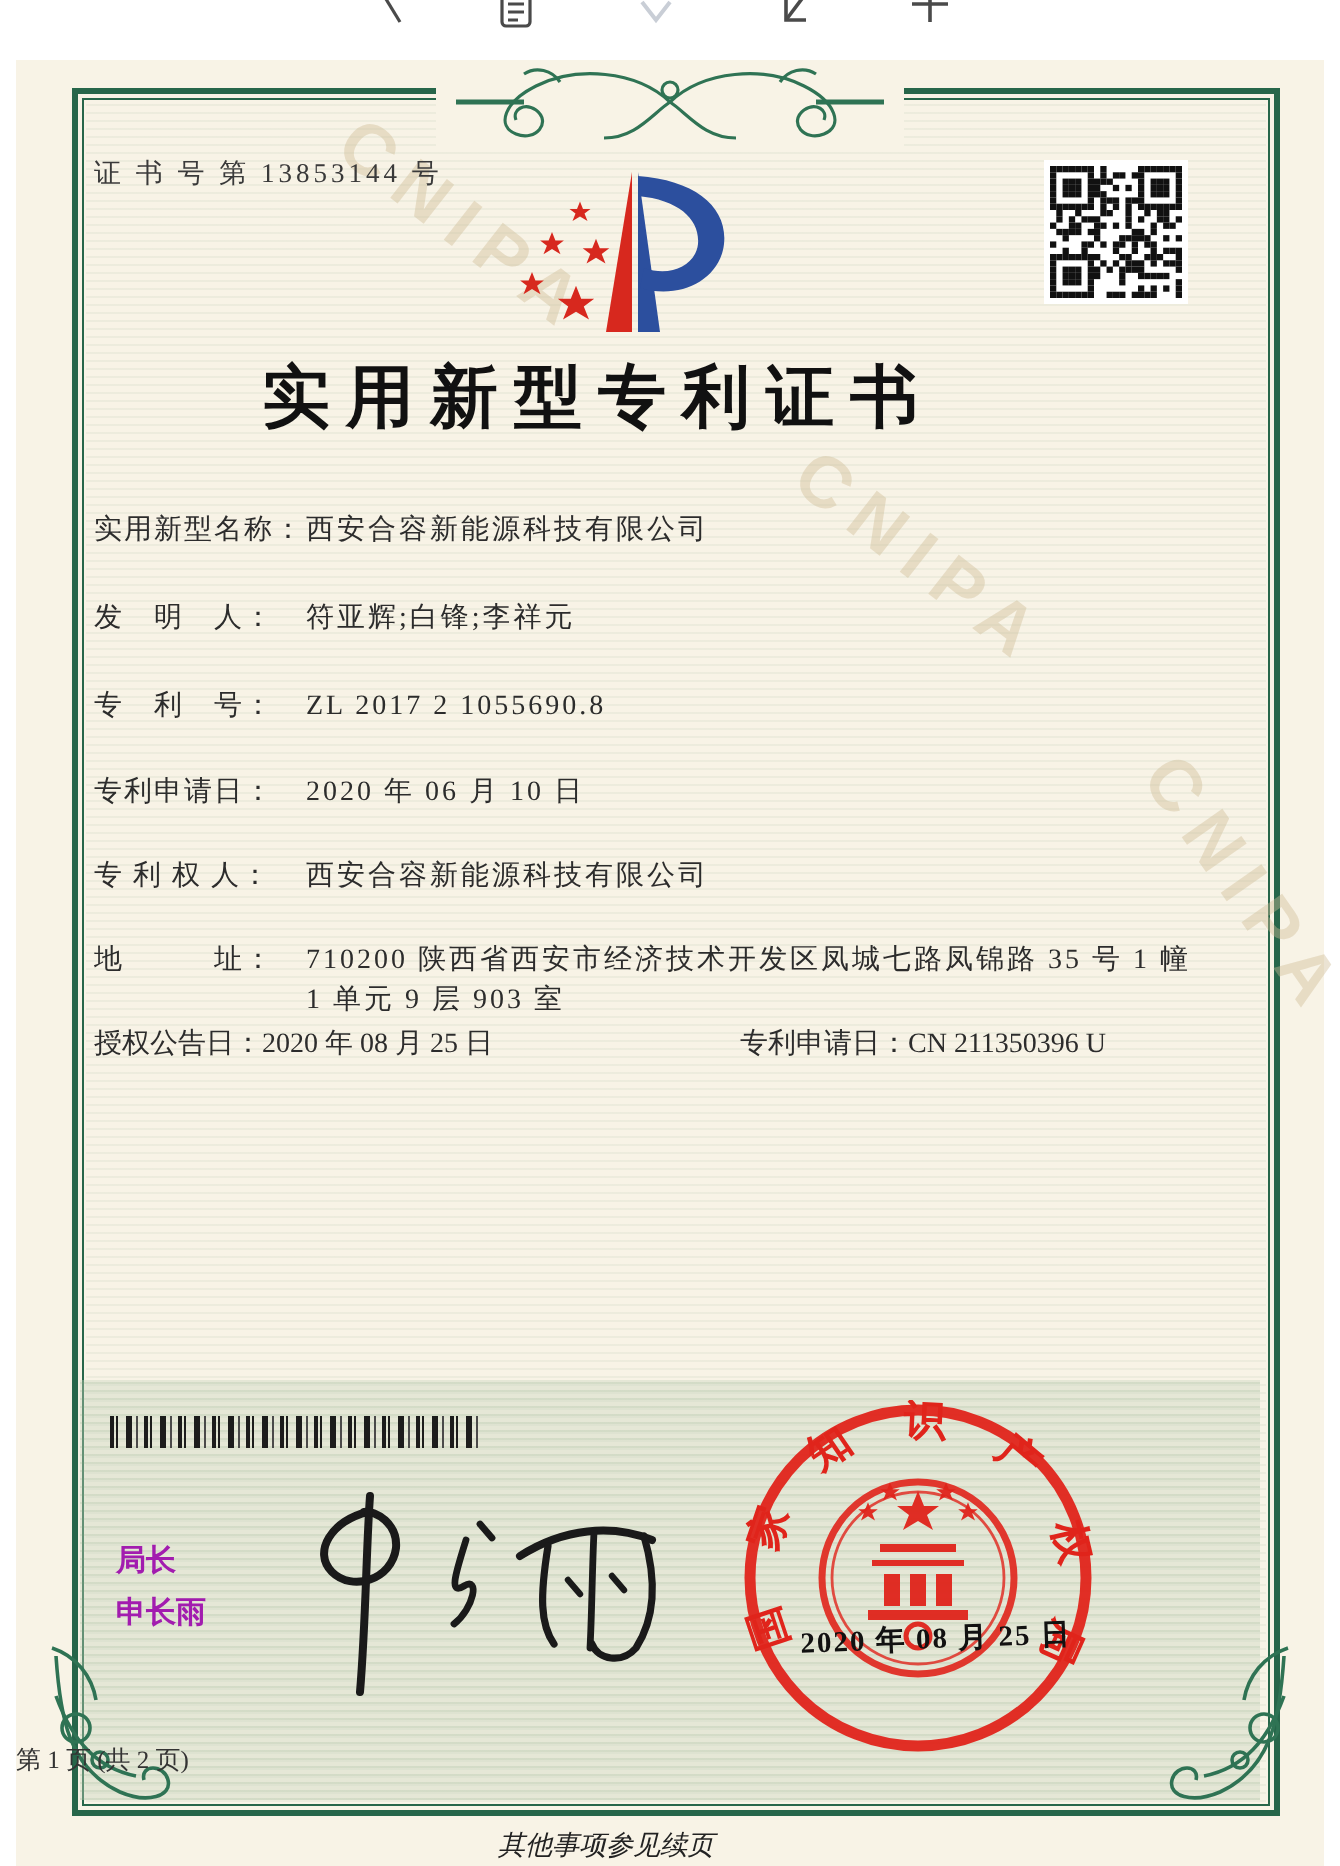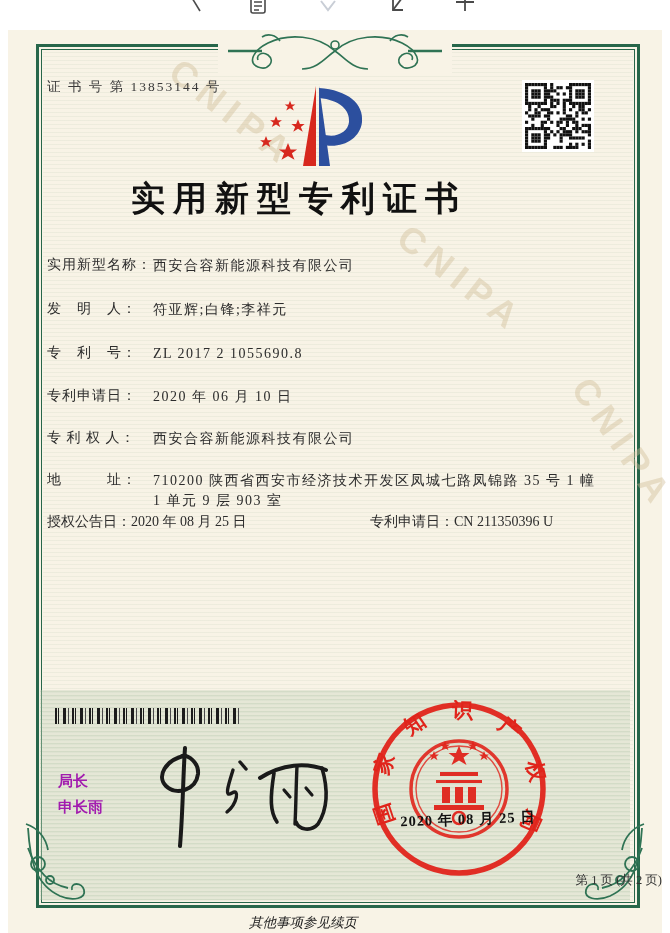--- a/index.html
+++ b/index.html
@@ -42,21 +42,21 @@
   .paras p{margin:0;text-indent:2em;}
   .barcode{position:absolute;left:47px;top:678px;width:186px;height:16px;
      background:repeating-linear-gradient(90deg,#1c1c1c 0 2px,transparent 2px 3px,#1c1c1c 3px 4px,
        transparent 4px 8px,#1c1c1c 8px 11px,transparent 11px 13px,#4a4a4a 13px 14px,transparent 14px 17px);}
   .director{position:absolute;left:50px;top:738px;font-family:Liberation Sans, sans-serif;
      font-weight:bold;font-size:15px;color:#a21caf;line-height:26px;}
   .signature{position:absolute;left:128px;top:712px;width:210px;height:108px;color:#1a1a1a;}
   .seal{position:absolute;left:362px;top:670px;width:178px;height:178px;}
   .seal-date{position:absolute;left:372px;top:780px;width:176px;text-align:center;font-weight:bold;
      font-size:14.5px;letter-spacing:1px;color:#111;transform:rotate(-2deg);}
-  .footer-page{position:absolute;left:0;top:842px;width:654px;text-align:right;font-size:12.5px;color:#333;}
+  .footer-page{position:absolute;left:0;top:842px;width:654px;text-align:left;font-size:12.5px;color:#333;}
   .continuation{position:absolute;left:0;top:884px;width:654px;text-align:center;font-size:13.5px;
      font-style:italic;color:#222;transform:translateX(-32px);}
 </style>
 </head>
 <body>
 
 <div class="toolbar">
   <span class="tb-icon" style="left:183px;">
     <svg viewBox="0 0 24 24">
         <path d="M6 2 L17 20" stroke="currentColor" stroke-width="1.6" fill="none"></path>

